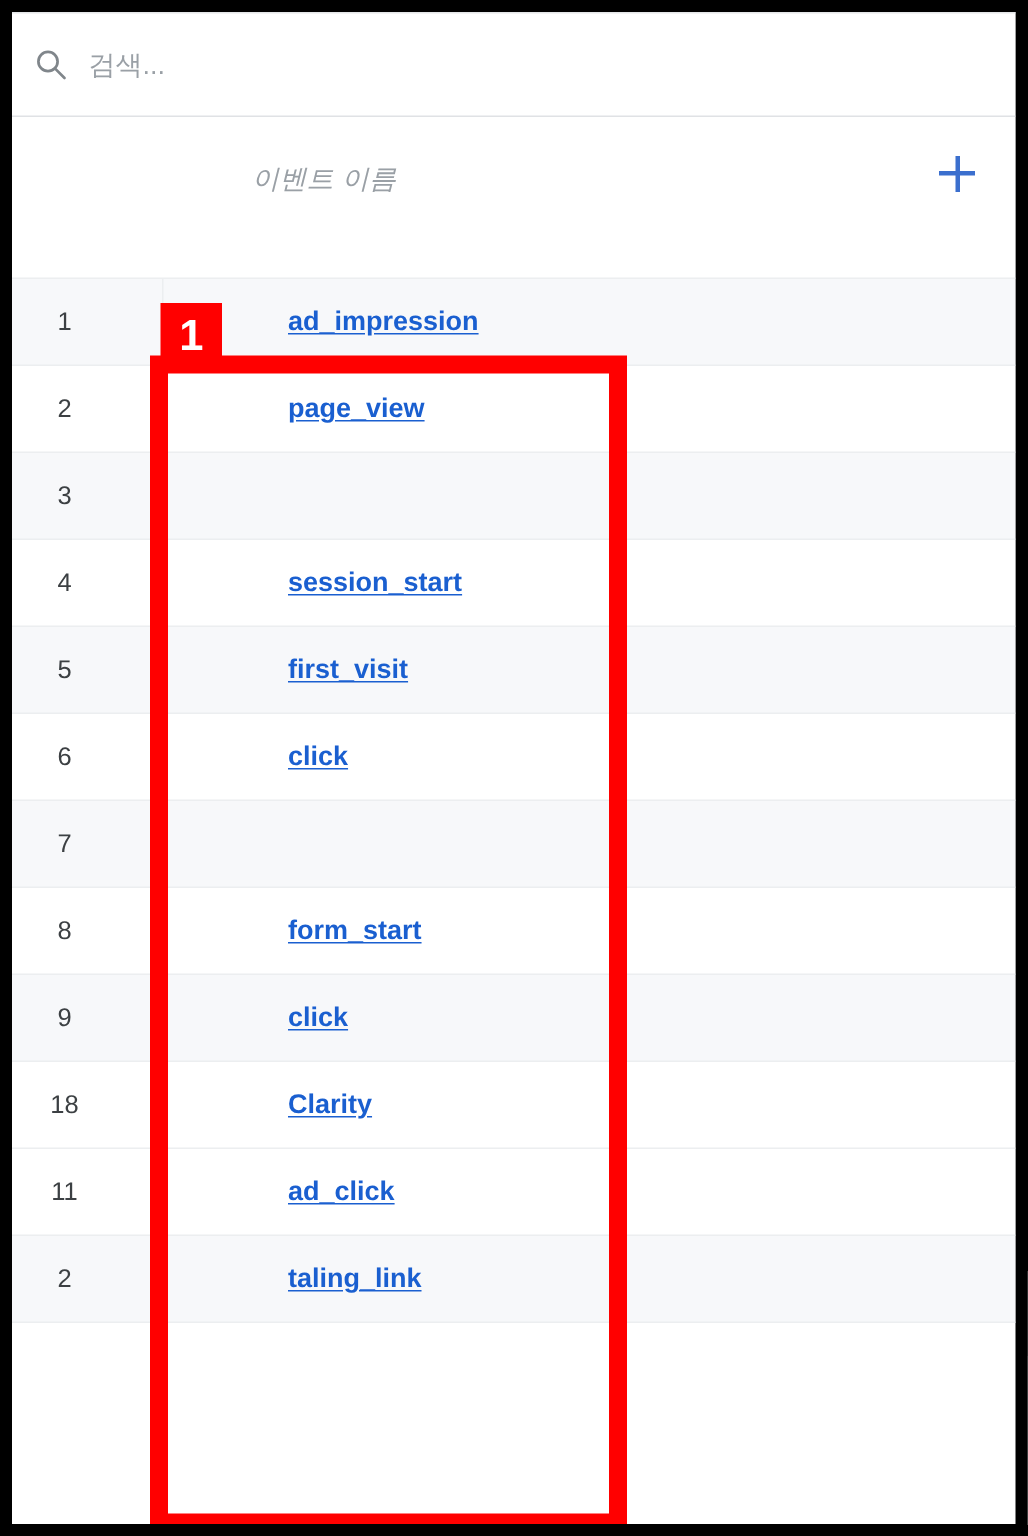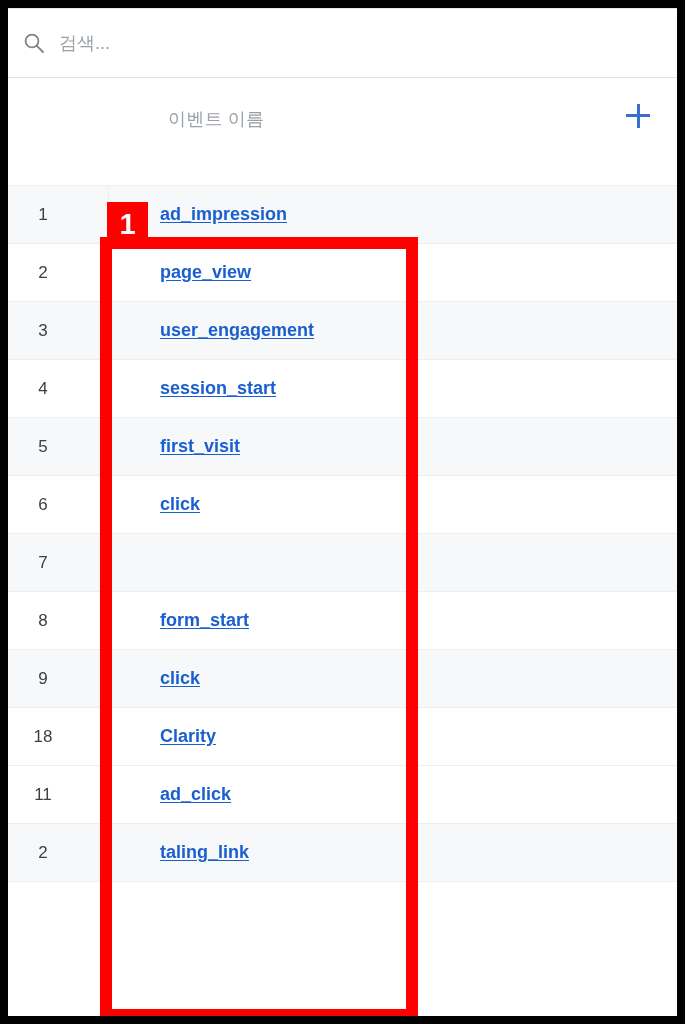--- a/index.html
+++ b/index.html
@@ -62,20 +62,21 @@
     padding: 0;
   }
   #search-input::placeholder { color: #9aa0a6; }
 
   
   #table-header {
     position: relative;
     height: 108px;
     background: #ffffff;
     border-bottom: 1px solid #eceef0;
+    font-style: italic;
   }
 
   #header-event-name {
     position: absolute;
     left: 160px;
     top: 29px;
     font-size: 18px;
     color: #9aa0a6;
     letter-spacing: .2px;
   }
@@ -136,21 +137,21 @@
   .row-divider {
     position: absolute;
     left: 100px;
     top: 0;
     bottom: 0;
     width: 1px;
     background: #eceef0;
   }
 
   .row-link {
-    margin-left: 60px;
+    margin-left: 92px;
     font-size: 18px;
     font-weight: bold;
     color: #1a5fd0;
     text-decoration: underline;
     text-underline-offset: 2px;
     cursor: pointer;
     white-space: nowrap;
   }
 
   
@@ -215,21 +216,20 @@
 
       <div class="table-row">
         <div class="row-index">2</div>
         <div class="row-divider"></div>
         <a class="row-link">page_view</a>
       </div>
 
       <div class="table-row alt">
         <div class="row-index">3</div>
         <div class="row-divider"></div>
-        <a class="row-link">user_engagement</a>
       </div>
 
       <div class="table-row">
         <div class="row-index">4</div>
         <div class="row-divider"></div>
         <a class="row-link">session_start</a>
       </div>
 
       <div class="table-row alt">
         <div class="row-index">5</div>

